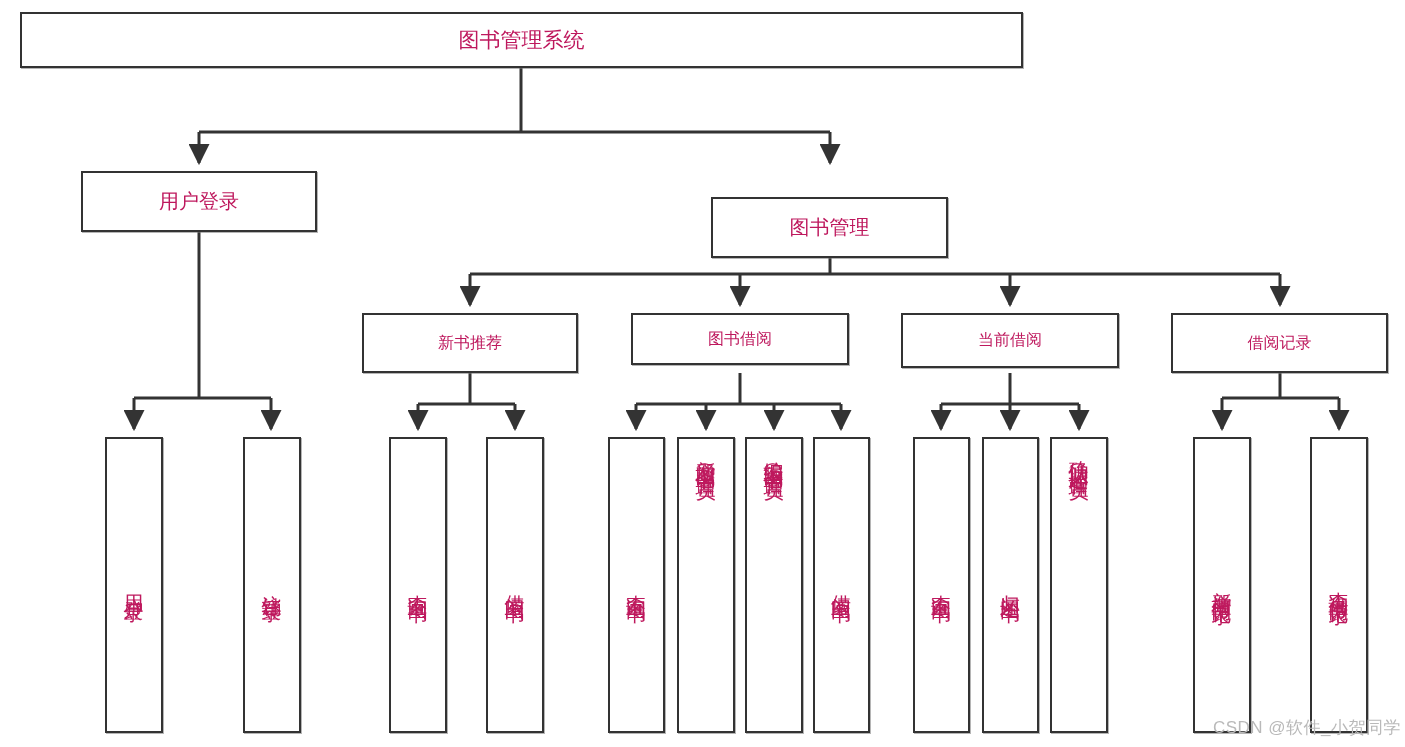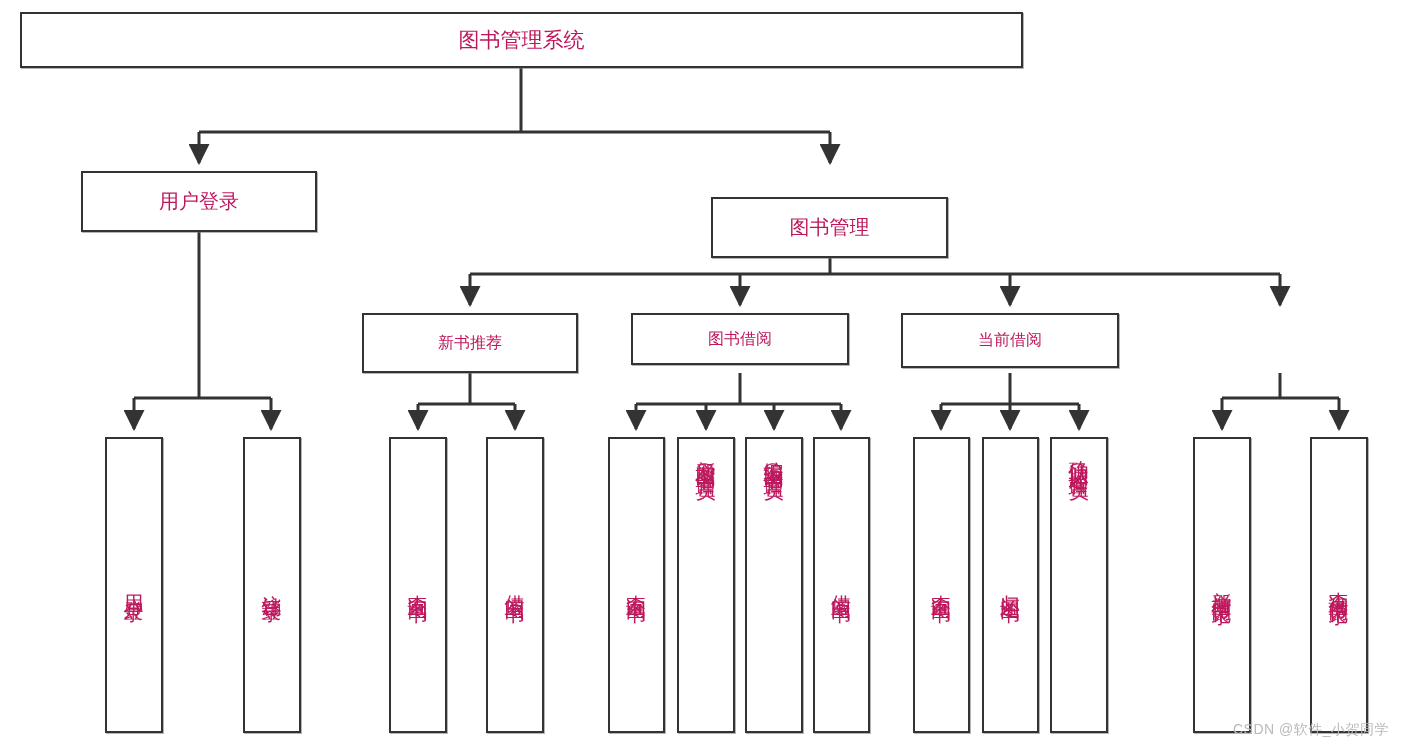--- a/index.html
+++ b/index.html
@@ -64,23 +64,23 @@
     line-height: 1;
     white-space: normal;
     max-height: 284px;
   }
   .node.leaf.center-text {
     align-items: center;
     padding-top: 0;
   }
   #watermark {
     position: absolute;
-    right: 16px;
+    right: 4px;
     bottom: 8px;
-    font-size: 14px;
+    font-size: 17px;
     color: #b9b9b9;
     letter-spacing: 0.5px;
     white-space: nowrap;
     user-select: none;
   }
 </style>
 </head>
 <body>
 
 <div id="diagram-root">
@@ -148,20 +148,23 @@
 
   <div class="node level3" style="left:362px; top:313px; width:216px; height:60px;">
     <span class="node-label">新书推荐</span>
   </div>
   <div class="node level3" style="left:631px; top:313px; width:218px; height:52px;">
     <span class="node-label">图书借阅</span>
   </div>
   <div class="node level3" style="left:901px; top:313px; width:218px; height:55px;">
     <span class="node-label">当前借阅</span>
   </div>
+  <div class="node level3" style="left:1171px; top:313px; width:217px; height:60px;">
+    <span class="node-label">借阅记录</span>
+  </div>
 
   <div class="node leaf center-text" style="left:105px; top:437px; width:58px; height:296px;">
     <span class="node-label">用户登录</span>
   </div>
   <div class="node leaf center-text" style="left:243px; top:437px; width:58px; height:296px;">
     <span class="node-label">注销登录</span>
   </div>
 
   <div class="node leaf center-text" style="left:389px; top:437px; width:58px; height:296px;">
     <span class="node-label">查询图书</span>

